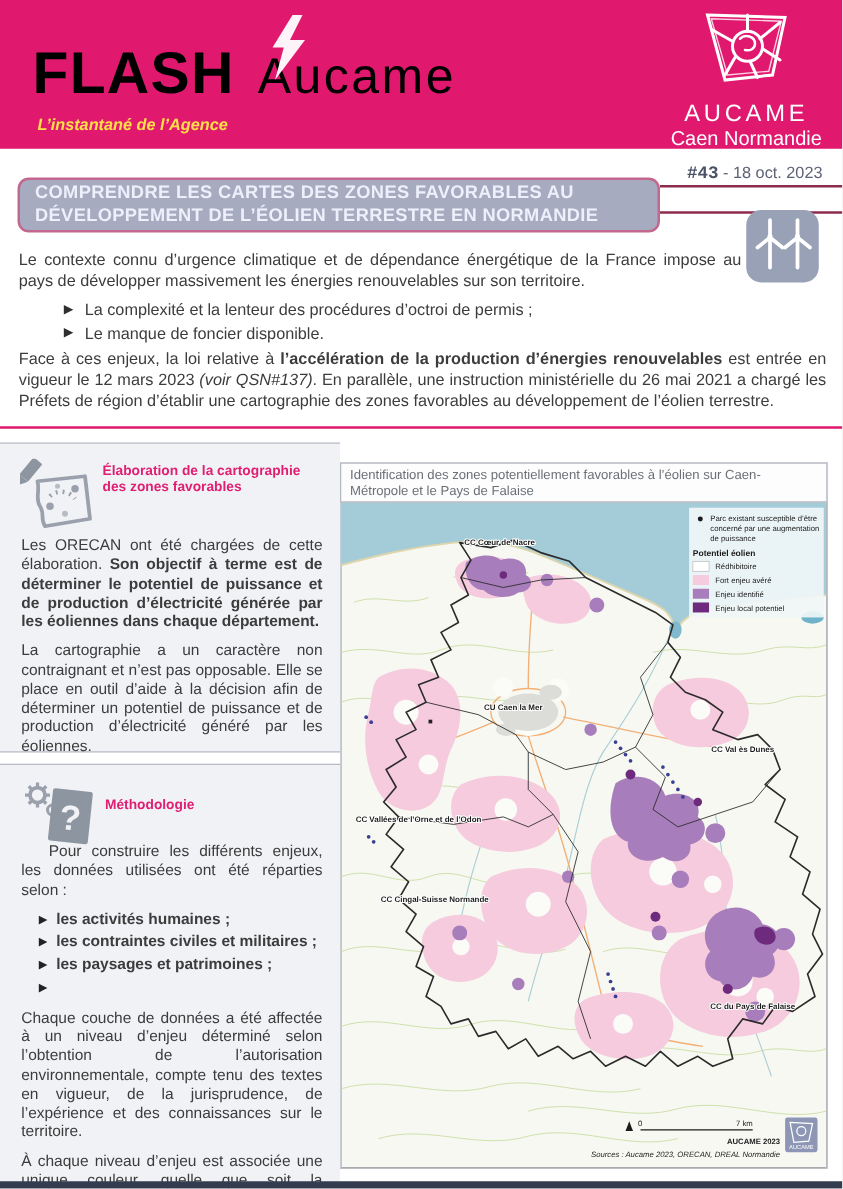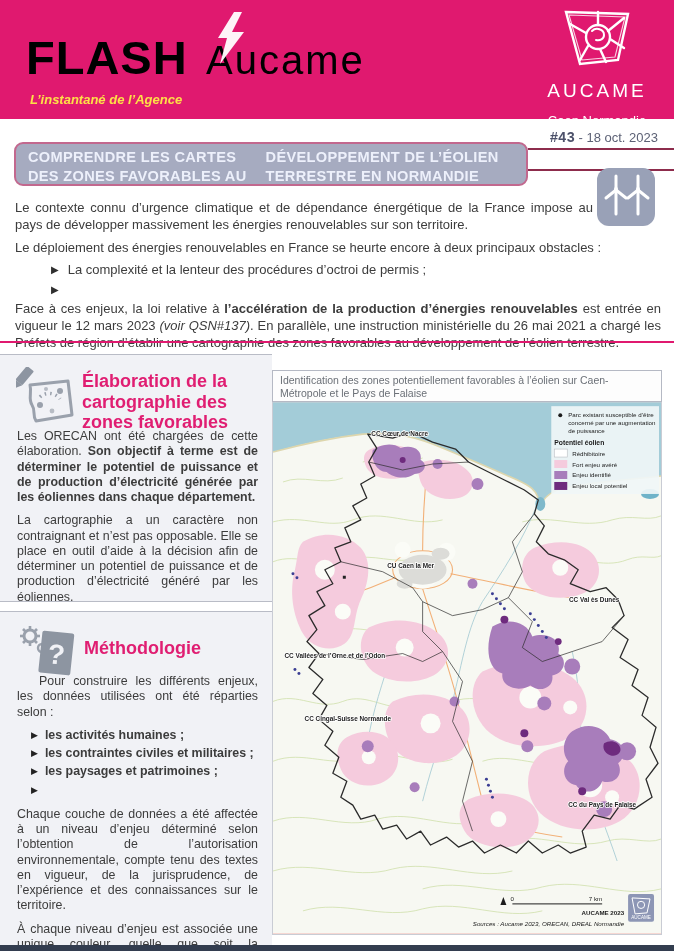--- a/index.html
+++ b/index.html
@@ -11,56 +11,56 @@
   }
   
   .masthead { position:absolute; left:0; top:0; width:674px; height:119px; background:#e0196f; }
   .flash-wrap { position:absolute; left:26px; top:30px; color:#000000; }
   .flash-title { font-size:47px; font-weight:bold; letter-spacing:1px; display:inline-block; }
   .aucame-title { font-size:40px; font-weight:300; letter-spacing:2px; display:inline-block; margin-left:14px; }
   .bolt { position:absolute; left:188px; top:-18px; }
   .tagline { position:absolute; left:30px; top:92px; color:#fde047; font-size:13px; font-style:italic;font-weight:bold; }
   .brand { position:absolute; right:12px; top:8px; width:130px; text-align:center; color:#fff; }
   .brand-name { font-size:19px; letter-spacing:3px; margin-top:2px; }
-  .brand-sub { font-size:13px; margin-top:11px; }
+  .brand-sub { font-size:16px; margin-top:0; }
   
   .issue { position:absolute; right:16px; top:130px; font-size:13px; color:#5c6175; }
   .issue b { font-size:14px; color:#4c516a;font-family:Liberation Mono, monospace; }
   .rule-a { position:absolute; left:528px; top:148px; width:146px; height:2px; background:#8d2c4c; }
   .rule-b { position:absolute; left:526px; top:169px; width:148px; height:2px; background:#8d2c4c; }
   .headline-box {
     position:absolute; left:14px; top:142px; width:514px; height:44px;
     background:#a6abc0; border:2px solid #c2688e; border-radius:9px;
-    padding:4px 12px; display:flex; flex-direction:row; justify-content:center;
+    padding:4px 12px; display:flex; flex-direction:column; justify-content:center;
   }
   .headline-box div { color:#edf0fb; font-weight:bold; font-size:14.6px; letter-spacing:.3px; line-height:1.3; }
   .turbine-badge {
     position:absolute; left:597px; top:168px; width:58px; height:58px;
     background:#99a1b7; border-radius:12px;
   }
   
   .intro { position:absolute; left:15px; top:199px; width:646px; color:#3c3c3c; font-size:13px; line-height:1.34; text-align:justify; }
   .intro .p1 { padding-right:68px; }
   .intro p { margin-bottom:5px; }
   .blt { display:flex; margin:2px 0 2px 36px; }
   .blt .tri { color:#2f2f2f; font-size:10px; margin-right:9px; line-height:1.7; }
   .pink-rule { position:absolute; left:0; top:341px; width:674px; height:2px; background:#e0196f; }
   
   .panel { position:absolute; left:0; width:272px; background:#f1f2f6; border-top:1px solid #b9bcc6; border-bottom:1px solid #b9bcc6; }
   .panel-1 { top:354px; height:248px; }
   .panel-2 { top:611px; height:334px; border-bottom:none; }
-  .sec-head { position:absolute; color:#e01e72; font-weight:bold; font-size:18px; line-height:1.15; }
+  .sec-head { position:absolute; color:#e01e72; font-weight:bold; font-size:11px; line-height:1.15; }
   .sec-icon { position:absolute; }
   .sec-body { position:absolute; left:17px; width:241px; color:#3c3c3c; font-size:12.4px; line-height:1.23; text-align:justify; }
   .sec-body p { margin-bottom:8px; }
   .indent { text-indent:22px; }
   .blt2 { display:flex; margin:1px 0 3px 14px; font-weight:bold; }
   .blt2 .tri { font-size:9px; margin-right:7px; line-height:1.7; font-weight:normal; color:#222; }
   
-  .map-card { position:absolute; left:272px; top:370px; width:390px; height:565px; background:#ef4444; }
+  .map-card { position:absolute; left:272px; top:370px; width:390px; height:565px; background:#737373; }
   .map-title {
     width:390px; height:32px; background:#fdfdfd; border:1px solid #b5b9c4;
     font-size:10.5px; color:#6b7077; padding:3px 7px; line-height:1.25;
   }
   .map-svg { display:block; width:390px; height:533px; border:1px solid #c9ccd4; border-top:none; }
   
   .footer-bar { position:absolute; left:0; top:945px; width:674px; height:6px; background:#333d4f; }
 </style>
 </head>
 <body>
@@ -119,27 +119,27 @@
         <line x1="41" y1="20" x2="41" y2="8"></line>
         <line x1="41" y1="22" x2="31" y2="30"></line>
         <line x1="41" y1="22" x2="51" y2="30"></line>
         <circle cx="41" cy="21" r="2" fill="#fff" stroke="none"></circle>
       </g>
     </svg>
   </div>
 
   <div class="intro">
     <p class="p1">Le contexte connu d’urgence climatique et de dépendance énergétique de la France impose au pays de développer massivement les énergies renouvelables sur son territoire.</p>
-    <p>Le déploiement des énergies renouvelables en France se heurte encore à deux principaux obstacles :</p>
     <div class="blt">
         <span class="tri">▶</span>
         <span>La complexité et la lenteur des procédures d’octroi de permis ;</span>
       </div>
     <div class="blt">
         <span class="tri">▶</span>
+        <span>Le manque de foncier disponible.</span>
       </div>
     <p><span>Face à ces enjeux, la loi relative à </span><b>l’accélération de la production d’énergies renouvelables</b><span> est entrée en vigueur le 12 mars 2023 </span><i>(voir QSN#137)</i><span>. En parallèle, une instruction ministérielle du 26 mai 2021 a chargé les Préfets de région d’établir une cartographie des zones favorables au développement de l’éolien terrestre.</span></p>
   </div>
 
   <div class="pink-rule"></div>
 
   <div class="panel panel-1">
     <div class="sec-icon" style="left:16px; top:12px;">
       <svg width="62" height="60" viewBox="0 0 62 60">
         <g fill="none" stroke="#9aa1ac" stroke-width="3">

